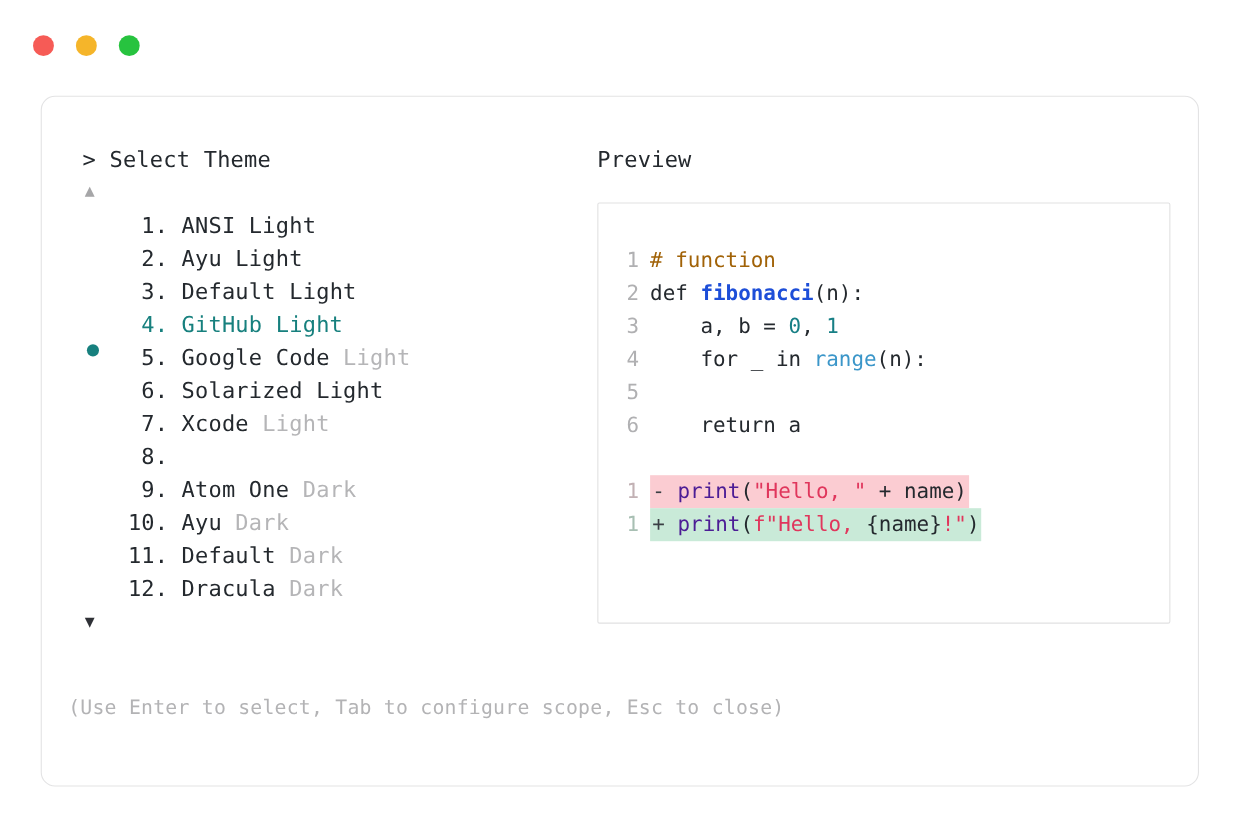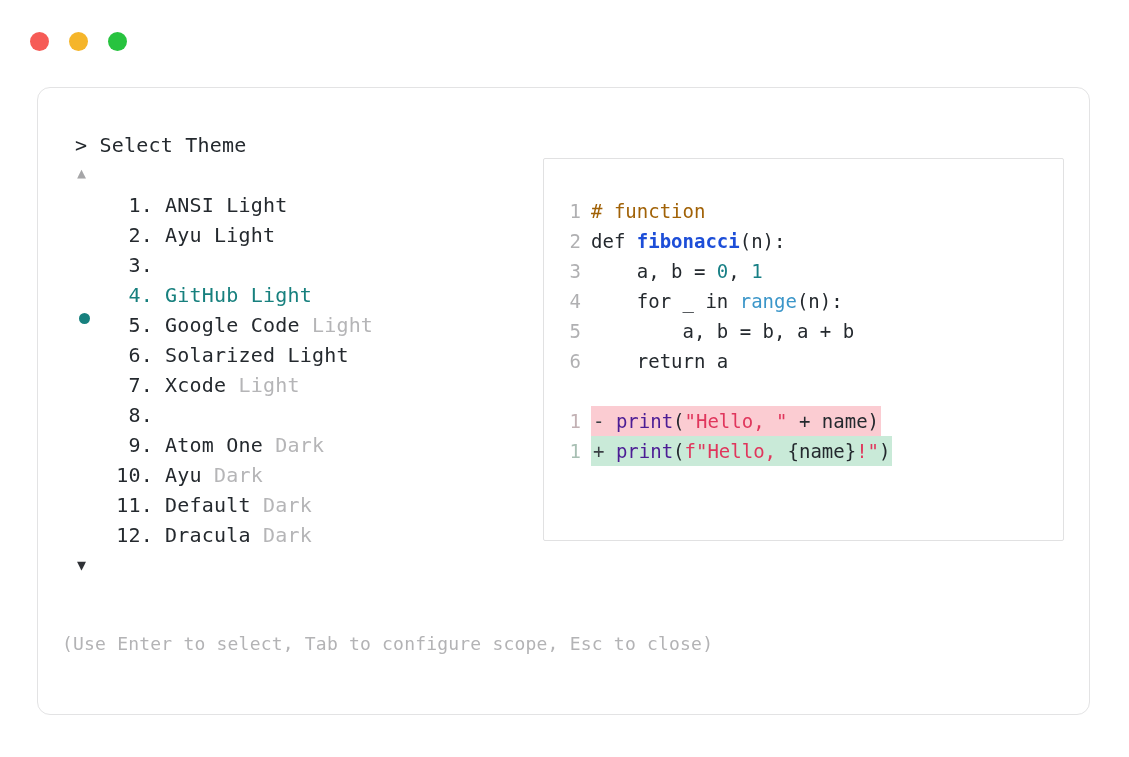--- a/index.html
+++ b/index.html
@@ -221,42 +221,43 @@
 
 <div class="card">
   <div class="card-inner">
 
     <div class="left-pane">
       <div class="prompt-header">&gt; Select Theme</div>
       <div class="scroll-arrow up">▲</div>
       <div class="theme-list" id="theme-list">
           <div class="theme-row"><span class="bullet-cell"></span><span class="num-cell">1.</span><span class="name-cell"><span>ANSI </span><span class="suffix-strong">Light</span></span></div>
           <div class="theme-row"><span class="bullet-cell"></span><span class="num-cell">2.</span><span class="name-cell"><span>Ayu </span><span class="suffix-strong">Light</span></span></div>
-          <div class="theme-row"><span class="bullet-cell"></span><span class="num-cell">3.</span></div>
+          <div class="theme-row"><span class="bullet-cell"></span><span class="num-cell">3.</span><span class="name-cell"><span>Default </span><span class="suffix-strong">Light</span></span></div>
           <div class="theme-row selected"><span class="bullet-cell"><span class="bullet-dot"></span></span><span class="num-cell">4.</span><span class="name-cell"><span>GitHub </span><span class="">Light</span></span></div>
           <div class="theme-row"><span class="bullet-cell"></span><span class="num-cell">5.</span><span class="name-cell"><span>Google Code </span><span class="suffix-dim">Light</span></span></div>
           <div class="theme-row"><span class="bullet-cell"></span><span class="num-cell">6.</span><span class="name-cell"><span>Solarized </span><span class="suffix-strong">Light</span></span></div>
           <div class="theme-row"><span class="bullet-cell"></span><span class="num-cell">7.</span><span class="name-cell"><span>Xcode </span><span class="suffix-dim">Light</span></span></div>
           <div class="theme-row"><span class="bullet-cell"></span><span class="num-cell">8.</span></div>
           <div class="theme-row"><span class="bullet-cell"></span><span class="num-cell">9.</span><span class="name-cell"><span>Atom One </span><span class="suffix-dim">Dark</span></span></div>
           <div class="theme-row"><span class="bullet-cell"></span><span class="num-cell">10.</span><span class="name-cell"><span>Ayu </span><span class="suffix-dim">Dark</span></span></div>
           <div class="theme-row"><span class="bullet-cell"></span><span class="num-cell">11.</span><span class="name-cell"><span>Default </span><span class="suffix-dim">Dark</span></span></div>
           <div class="theme-row"><span class="bullet-cell"></span><span class="num-cell">12.</span><span class="name-cell"><span>Dracula </span><span class="suffix-dim">Dark</span></span></div>
         </div>
       <div class="scroll-arrow down">▼</div>
     </div>
 
     <div class="right-pane">
+      <div class="preview-label">Preview</div>
       <div class="preview-box">
         <div id="code-block">
             <div class="code-line"><span class="gutter">1</span><span class="code-text"><span class="tok-comment"># function</span></span></div>
             <div class="code-line"><span class="gutter">2</span><span class="code-text"><span class="tok-keyword">def </span><span class="tok-func">fibonacci</span><span class="tok-plain">(n):</span></span></div>
             <div class="code-line"><span class="gutter">3</span><span class="code-text"><span class="tok-plain">    a, b = </span><span class="tok-number">0</span><span class="tok-plain">, </span><span class="tok-number">1</span></span></div>
             <div class="code-line"><span class="gutter">4</span><span class="code-text"><span class="tok-plain">    for _ in </span><span class="tok-builtin">range</span><span class="tok-plain">(n):</span></span></div>
-            <div class="code-line"><span class="gutter">5</span><span class="code-text"><span class="tok-plain">        a, b = b, a + b</span></span></div>
+            <div class="code-line"><span class="gutter">5</span></div>
             <div class="code-line"><span class="gutter">6</span><span class="code-text"><span class="tok-plain">    return a</span></span></div>
           </div>
         <div class="diff-block" id="diff-block">
             <div class="diff-line removed"><span class="gutter">1</span><span class="diff-body"><span class="diff-marker">- </span><span class="tok-print">print</span><span class="tok-plain">(</span><span class="tok-string">"Hello, "</span><span class="tok-plain"> + name)</span></span></div>
             <div class="diff-line added"><span class="gutter">1</span><span class="diff-body"><span class="diff-marker">+ </span><span class="tok-print">print</span><span class="tok-plain">(</span><span class="tok-string">f"Hello, </span><span class="tok-plain">{name}</span><span class="tok-string">!"</span><span class="tok-plain">)</span></span></div>
           </div>
       </div>
     </div>
 
     <div class="footer-hint">(Use Enter to select, Tab to configure scope, Esc to close)</div>

